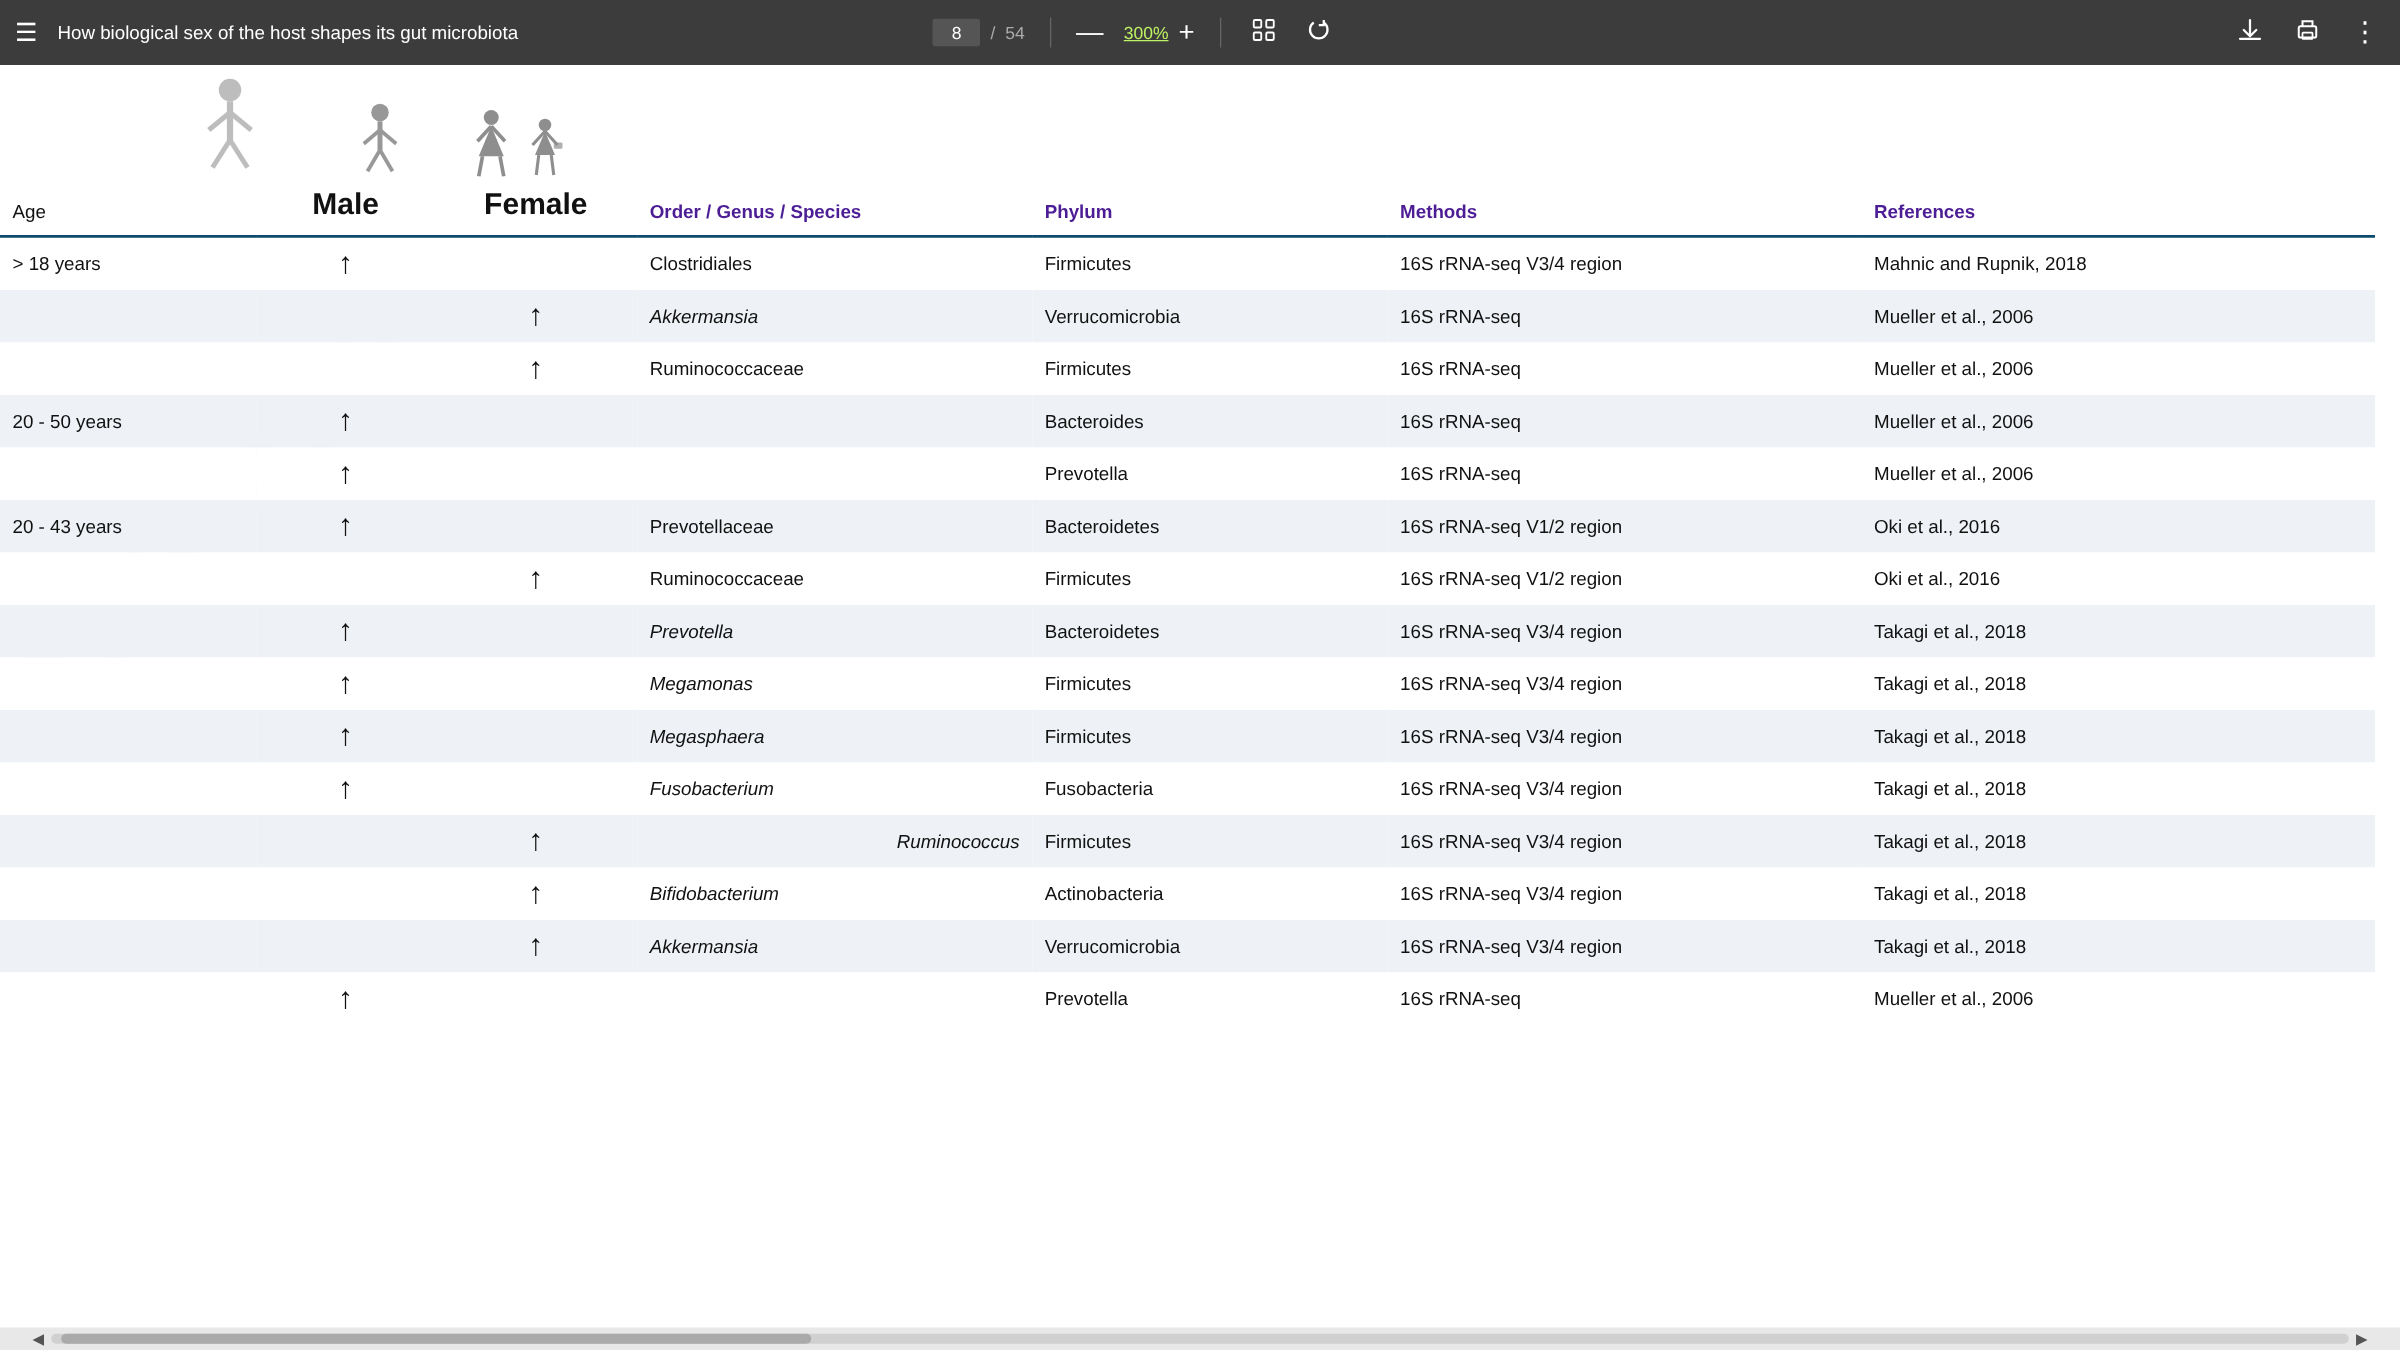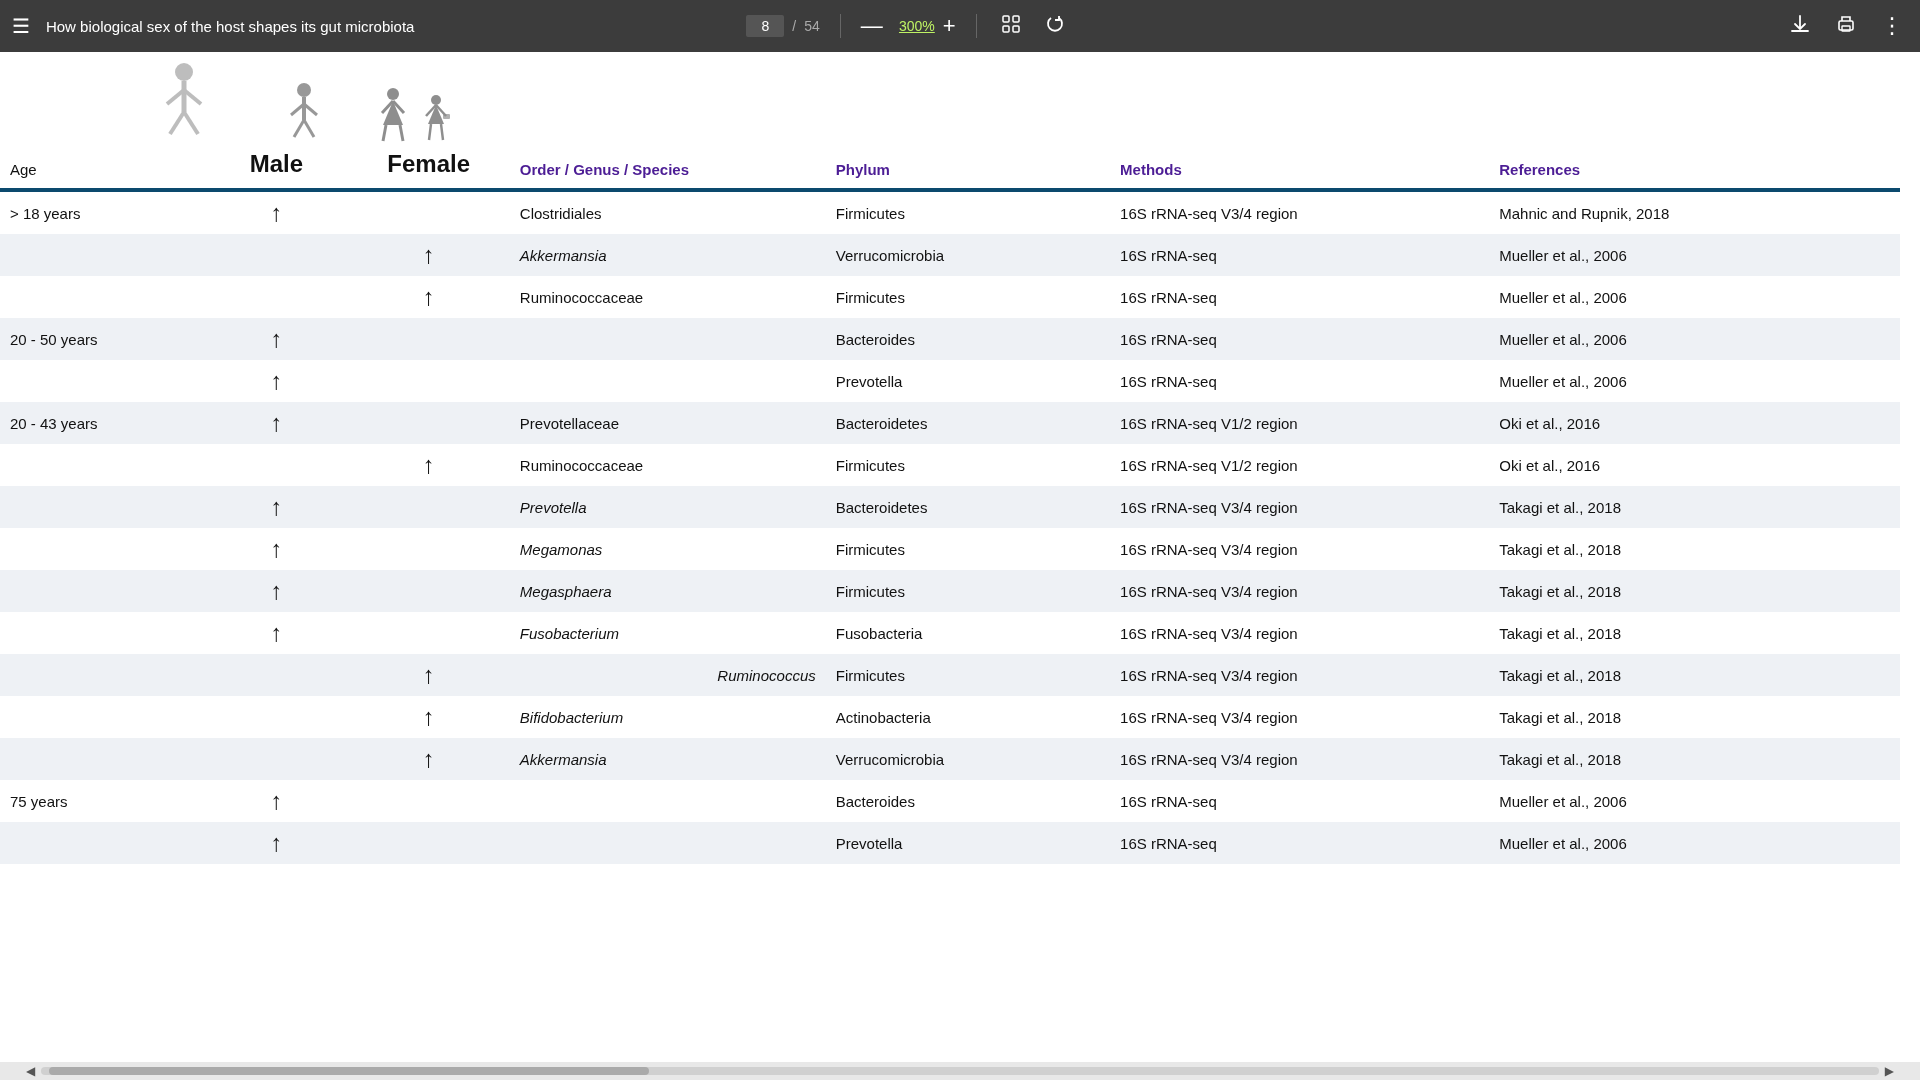--- a/index.html
+++ b/index.html
@@ -153,21 +153,21 @@
     }
 
     table {
       border-collapse: collapse;
       width: 100%;
       min-width: 1380px;
       font-size: 15px;
     }
 
     thead tr {
-      border-bottom: 4px solid #0c4a6e;
+      border-bottom: 2px solid #0c4a6e;
     }
 
     thead th {
       font-weight: 700;
       font-size: 15px;
       padding: 8px 10px 10px 10px;
       text-align: left;
       vertical-align: bottom;
       color: #4c1d95;
       background: #fff;
@@ -504,29 +504,20 @@
           <tr>
             <td class="cell-age"></td>
             <td class="cell-arrow"></td>
             <td class="cell-arrow">↑</td>
             <td class="cell-genus" style="font-style: italic;">Akkermansia</td>
             <td class="cell-phylum">Verrucomicrobia</td>
             <td class="cell-methods">16S rRNA-seq V3/4 region</td>
             <td class="cell-refs">Takagi et al., 2018</td>
           </tr>
           <tr>
-            <td class="cell-age">75 years</td>
-            <td class="cell-arrow">↑</td>
-            <td class="cell-arrow"></td>
-            <td class="cell-normal"></td>
-            <td class="cell-phylum">Bacteroides</td>
-            <td class="cell-methods">16S rRNA-seq</td>
-            <td class="cell-refs">Mueller et al., 2006</td>
-          </tr>
-          <tr>
             <td class="cell-age"></td>
             <td class="cell-arrow">↑</td>
             <td class="cell-arrow"></td>
             <td class="cell-normal"></td>
             <td class="cell-phylum">Prevotella</td>
             <td class="cell-methods">16S rRNA-seq</td>
             <td class="cell-refs">Mueller et al., 2006</td>
           </tr>
         </tbody>
     </table>

